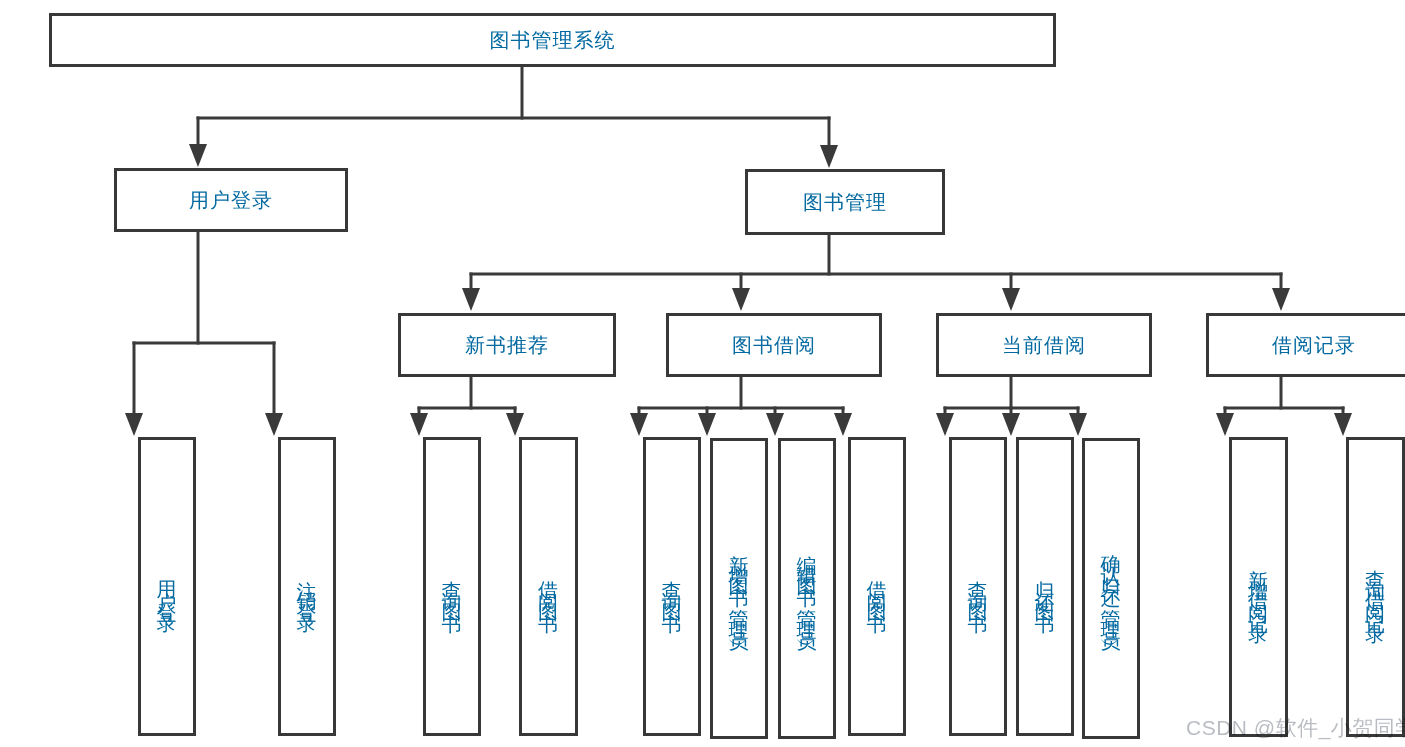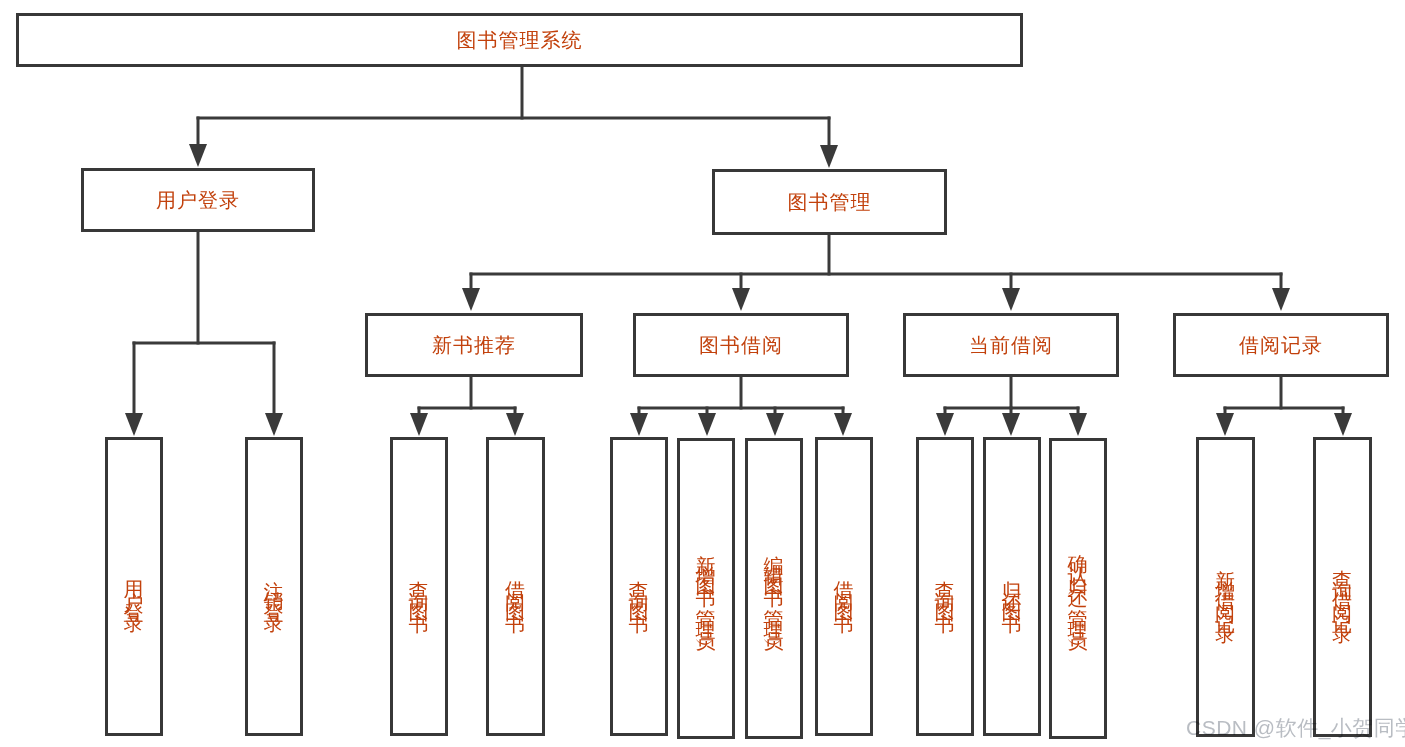--- a/index.html
+++ b/index.html
@@ -32,22 +32,23 @@
     stroke: none;
   }
   .node {
     position: absolute;
     box-sizing: border-box;
     background: #ffffff;
     border: 3px solid #383838;
     display: flex;
     align-items: center;
     justify-content: center;
-    color: #c2410c;
+    color: #0369a1;
     z-index: 2;
+    margin-left: 33px;
   }
   .h-node span {
     font-size: 20px;
     letter-spacing: 1px;
     white-space: nowrap;
   }
   .v-node span {
     writing-mode: vertical-rl;
     text-orientation: mixed;
     font-size: 20px;
@@ -148,21 +149,21 @@
     </g>
   </svg>
 
   <div class="node h-node" style="left:16px;top:13px;width:1007px;height:54px">
     <span>图书管理系统</span>
   </div>
 
   <div class="node h-node" style="left:81px;top:168px;width:234px;height:64px">
     <span>用户登录</span>
   </div>
-  <div class="node h-node" style="left:712px;top:169px;width:235px;height:66px">
+  <div class="node h-node" style="left:712px;top:169px;width:200px;height:66px">
     <span>图书管理</span>
   </div>
 
   <div class="node h-node" style="left:365px;top:313px;width:218px;height:64px">
     <span>新书推荐</span>
   </div>
   <div class="node h-node" style="left:633px;top:313px;width:216px;height:64px">
     <span>图书借阅</span>
   </div>
   <div class="node h-node" style="left:903px;top:313px;width:216px;height:64px">

